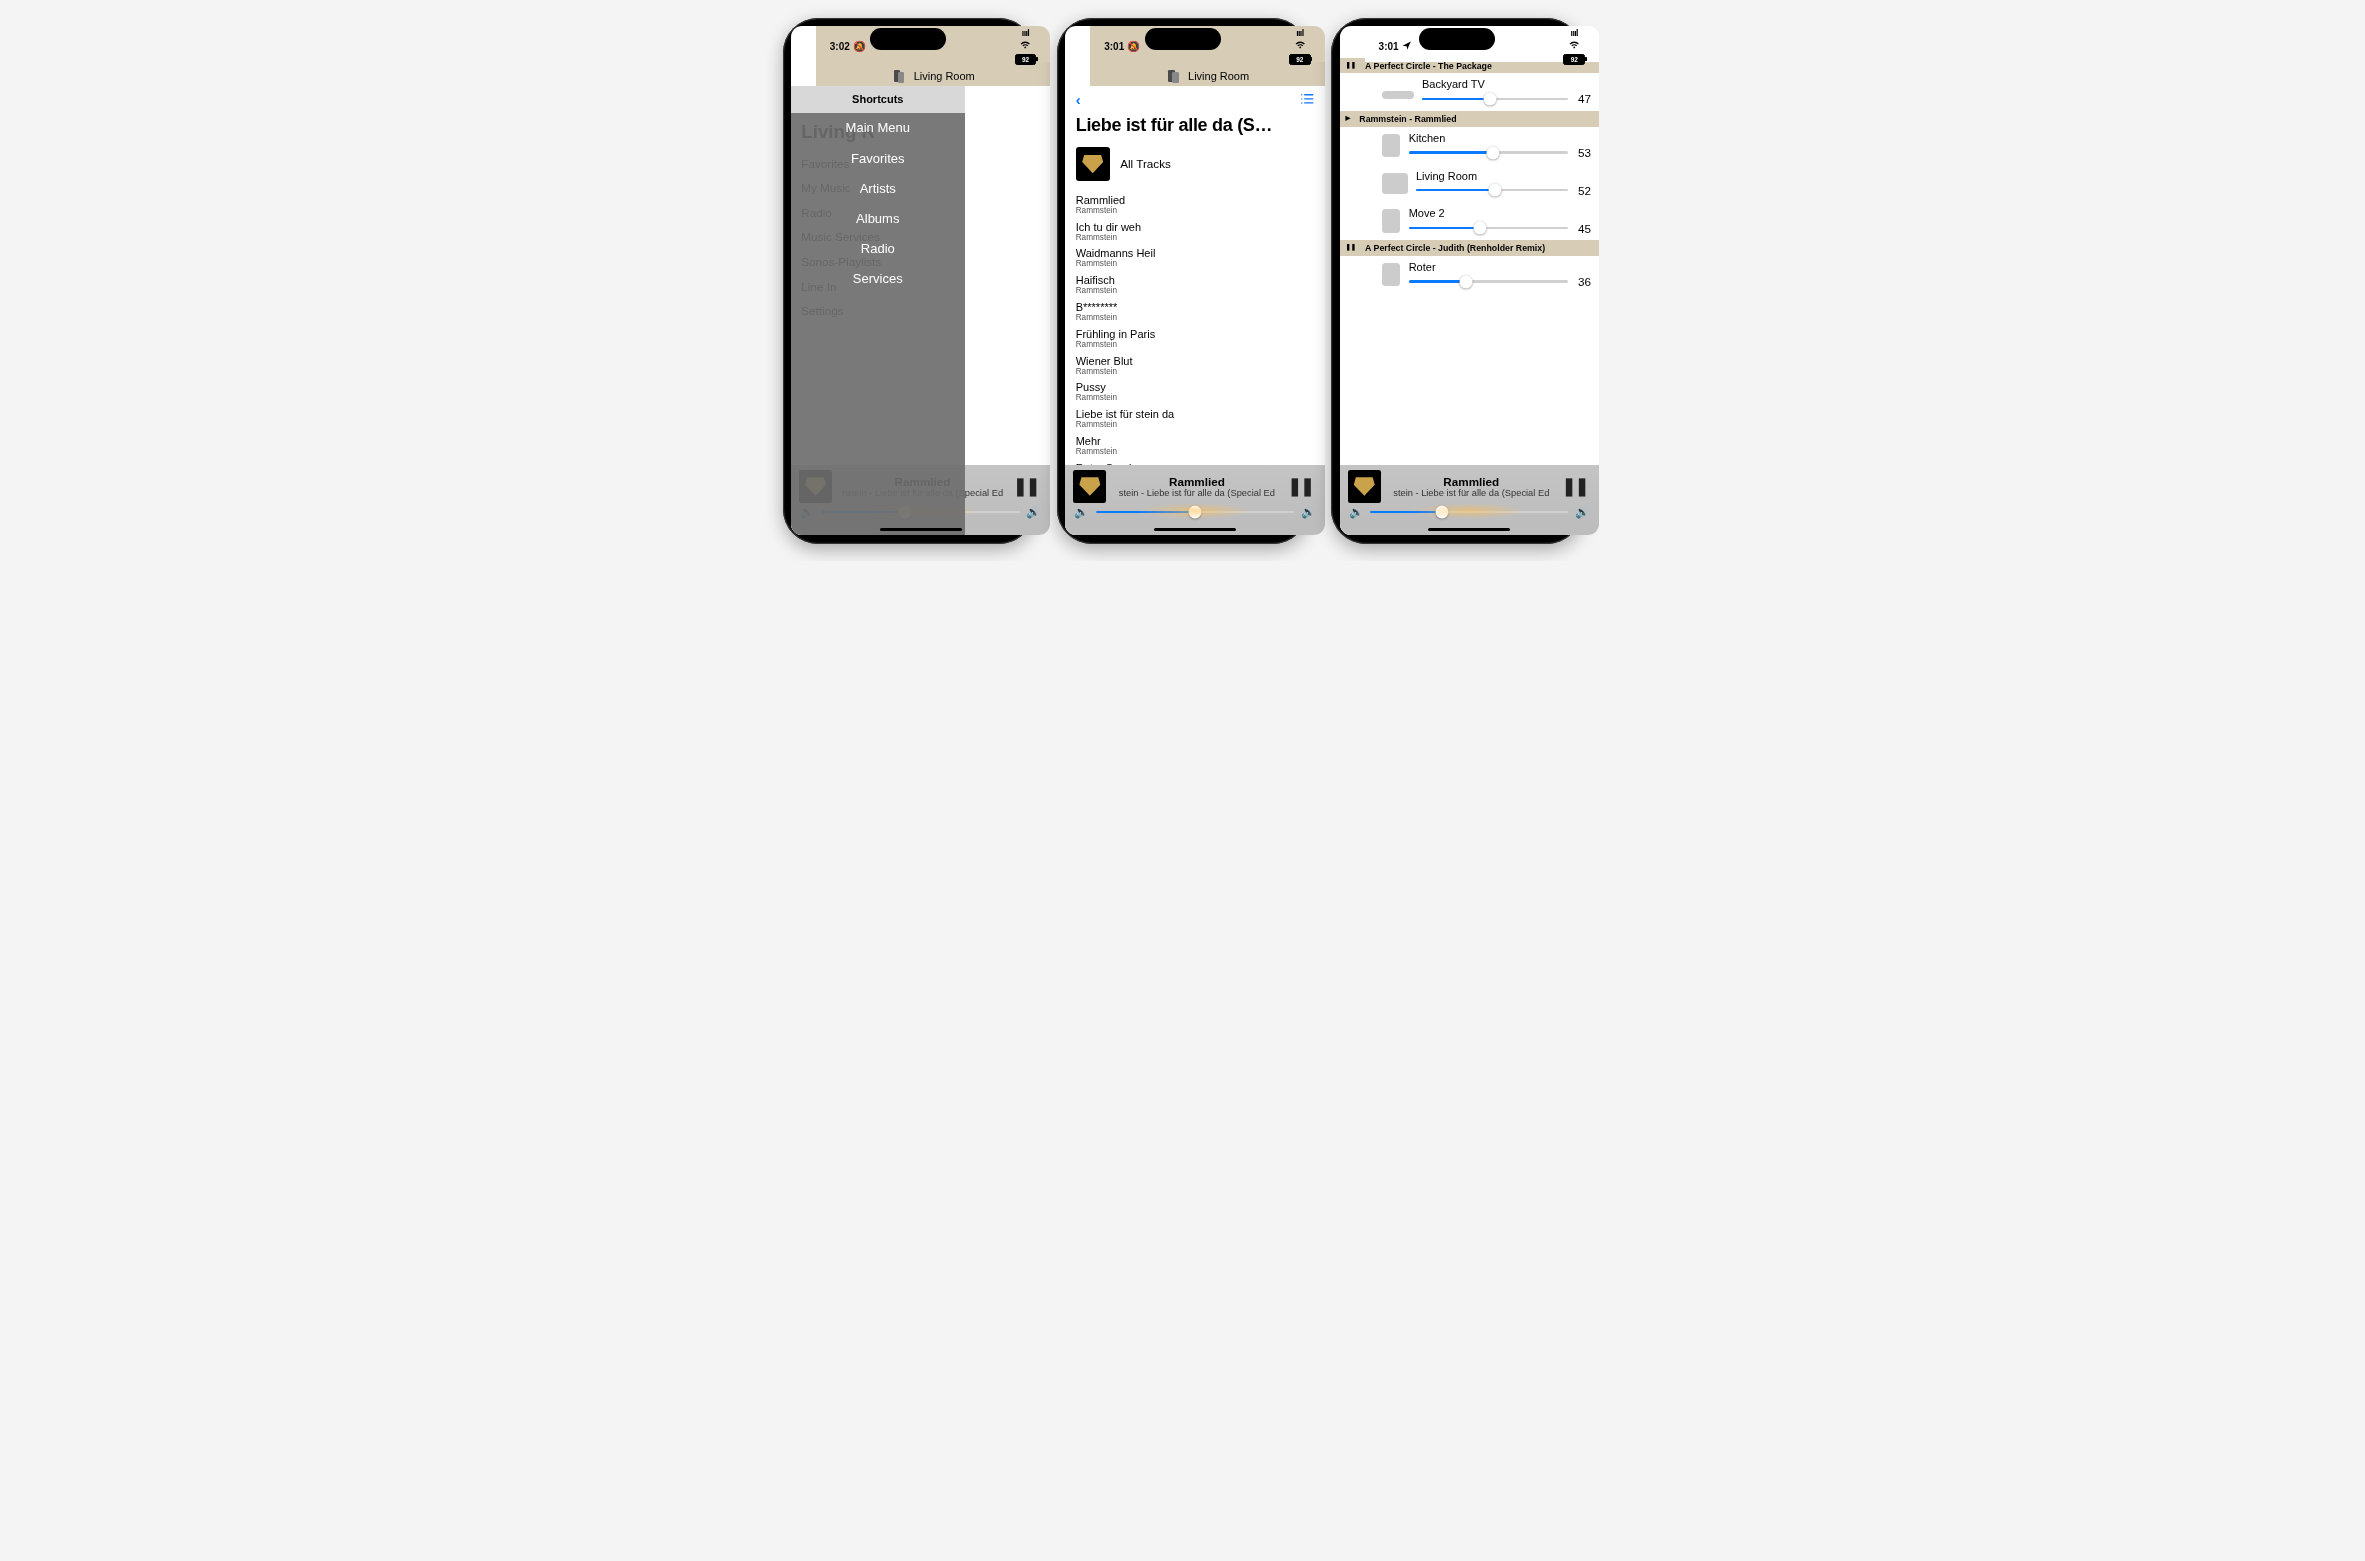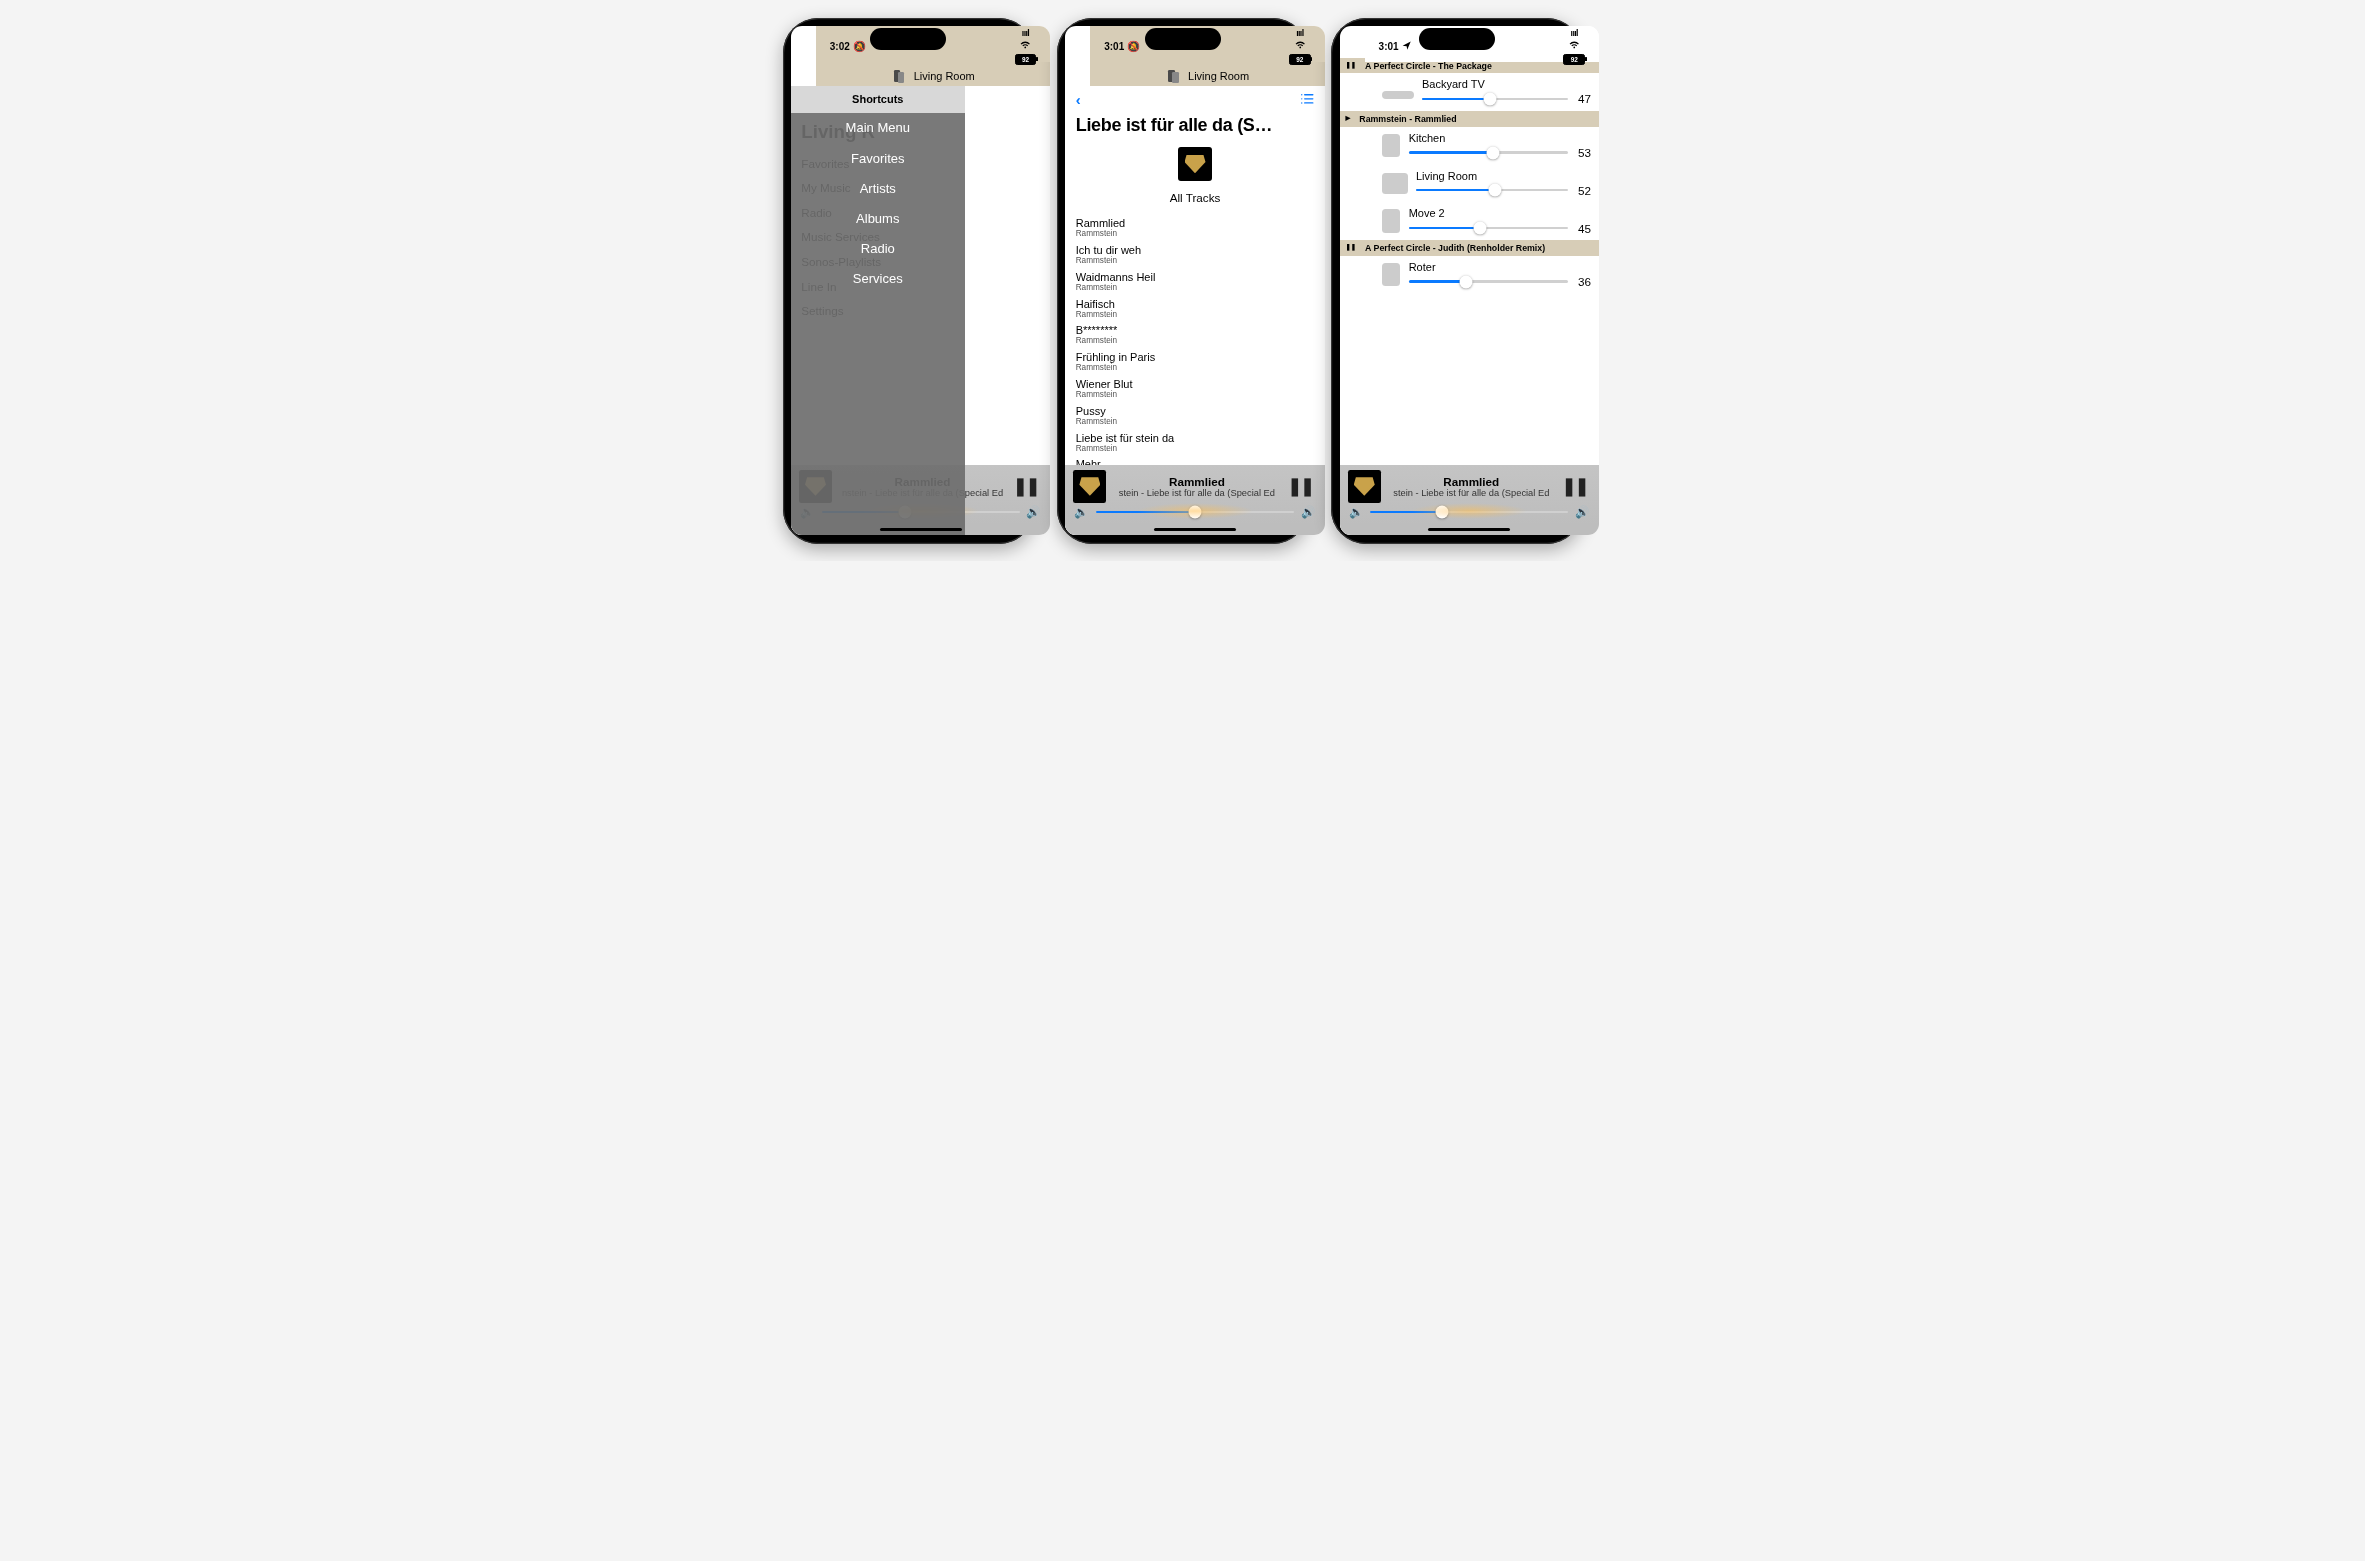--- a/index.html
+++ b/index.html
@@ -37,21 +37,21 @@
   .drawer-item{color:#fff;text-align:center;padding:7.6px 0;font-size:13px;border-bottom:0;}
   .behind{position:absolute;top:0;left:0;right:0;padding:8.8px 10.5px;}
   .ham{color:var(--blue);font-size:15px;font-weight:700;display:block;text-align:left;padding-left:1.2px;}
   .page-title{font-size:18.7px;font-weight:700;margin:8.2px 0;}
   .bh-item{font-size:11.7px;padding:5.8px 0;}
   
   .nav2{display:flex;justify-content:space-between;align-items:center;padding:5.8px 10.5px 2.3px;}
   .back{color:var(--blue);font-size:15px;font-weight:600;}
   .list-ico{color:var(--blue);font-size:13px;}
   .big-title{font-size:18px;font-weight:800;padding:4.7px 10.5px 7px;letter-spacing:-0.3px;}
-  .all-tracks{display:flex;align-items:center;gap:10.5px;padding:3.5px 10.5px 9.3px;flex-direction:column;}
+  .all-tracks{display:flex;align-items:center;gap:10.5px;padding:3.5px 10.5px 9.3px;}
   .album-art{width:34px;height:34px;background:#000;border-radius:2.9px;display:flex;align-items:center;justify-content:center;color:#c9a24a;font-size:5.3px;text-align:center;line-height:1;}
   .heart{width:21px;height:18.7px;background:#c9a24a;clip-path:polygon(50% 0,90% 0,100% 40%,50% 100%,0 40%,10% 0);}
   .at-label{font-size:11.7px;}
   .tracks{padding:0 10.5px;overflow:hidden;}
   .track{padding:3.5px 0 2.3px;}
   .tname{font-size:11px;}
   .tartist{font-size:8.2px;color:#555;}
   
   .p3-status{background:#fff;}
   .group-hdr{background:var(--beige);padding:2.9px 5.8px;font-size:8.8px;display:flex;align-items:flex-start;gap:9px;font-weight:bold;}

